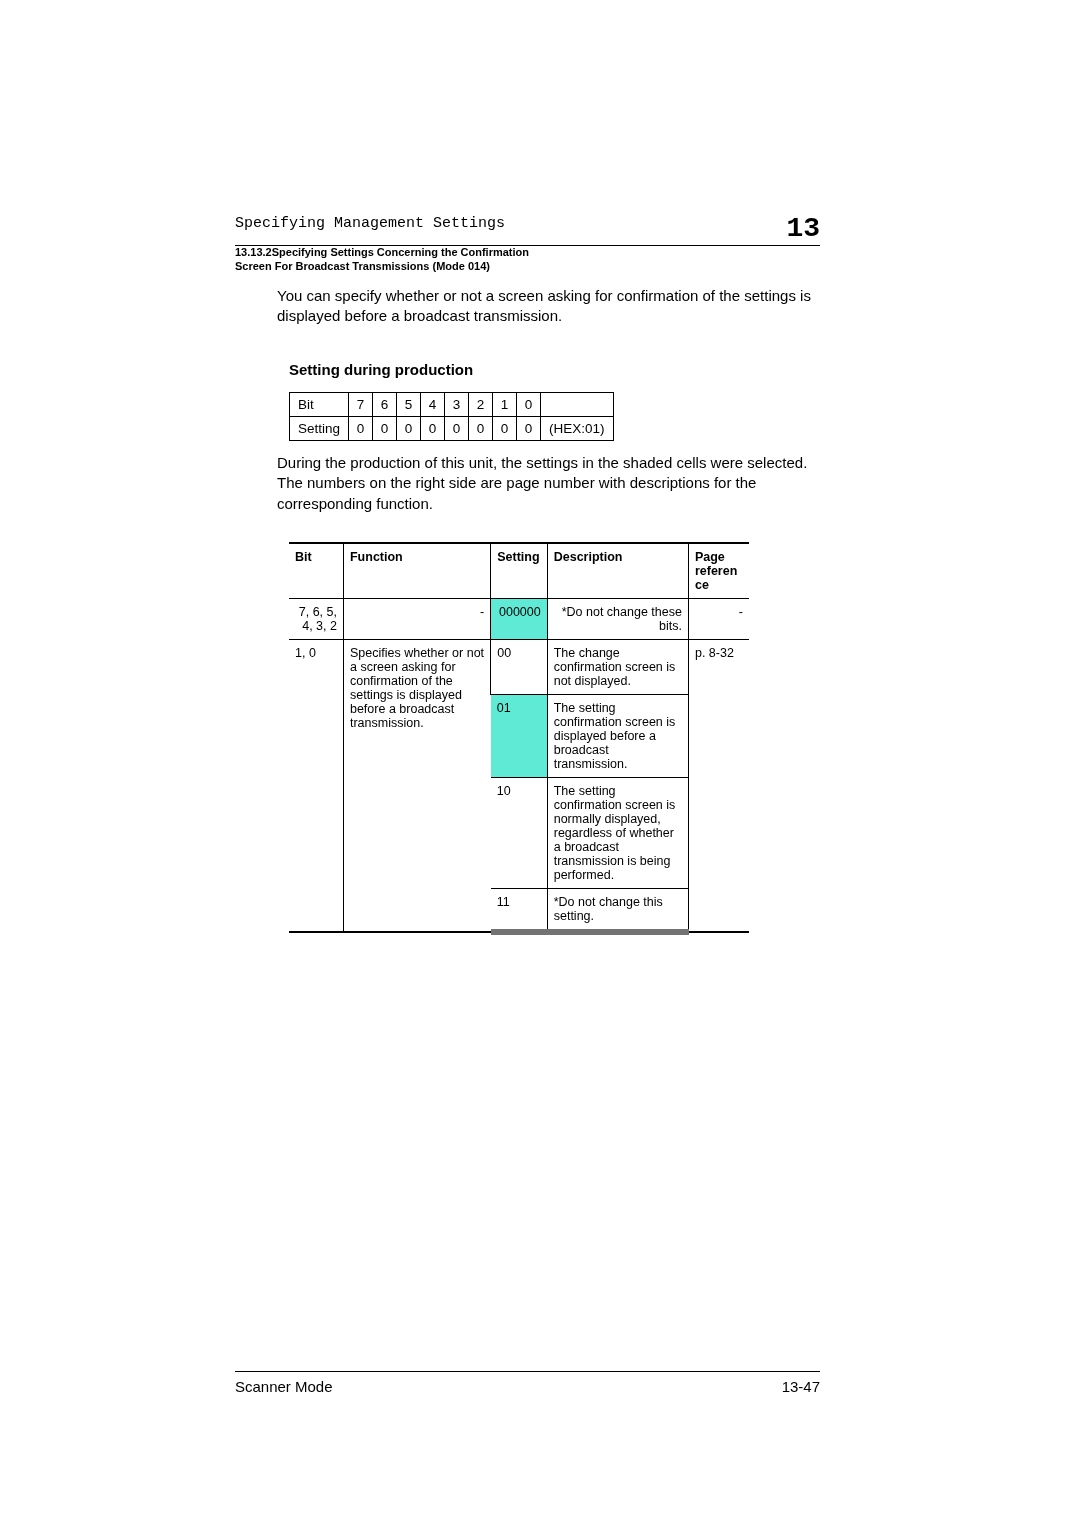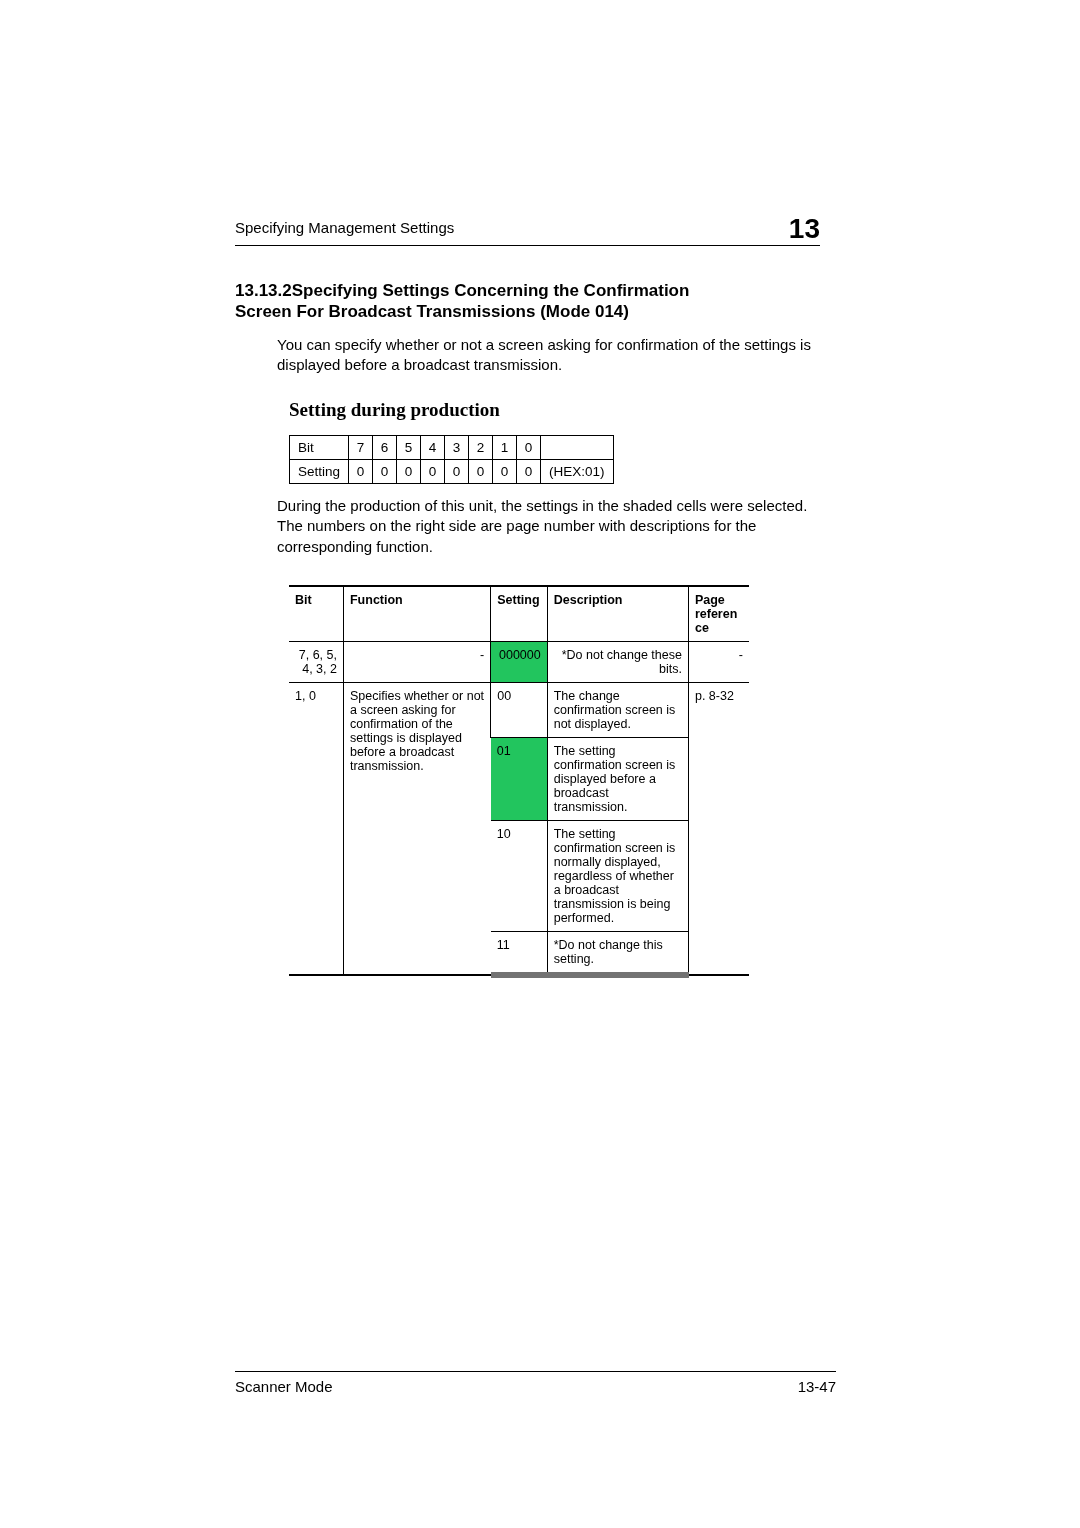--- a/index.html
+++ b/index.html
@@ -11,51 +11,50 @@
       color: #000;
       position: relative;
     }
     .page {
       position: relative;
       padding: 215px 260px 0 235px;
     }
     .header-row {
       display: flex;
       justify-content: space-between;
-      align-items: center;
+      align-items: flex-start;
       border-bottom: 1px solid #000;
       padding-bottom: 2px;
+      font-family: Liberation Mono, monospace;
     }
     .header-left {
       font-size: 15px;
       padding-bottom: 4px;
     }
     .header-right {
       font-size: 28px;
       font-weight: bold;
       line-height: 1;
     }
     .section-heading {
       font-weight: bold;
-      font-size: 17px;
-      margin-top: 34px;
+      font-size: 11px;
       line-height: 1.25;
     }
     .body-text {
       font-size: 15px;
       line-height: 1.35;
       margin-top: 12px;
       margin-left: 42px;
     }
     .sub-heading {
       font-weight: bold;
-      font-size: 19px;
-      margin-top: 24px;
+      font-size: 15px;
+      margin-top: 35px;
       margin-left: 54px;
-      font-family: Liberation Serif, serif;
     }
     .bit-table {
       margin-left: 54px;
       margin-top: 14px;
       border-collapse: collapse;
     }
     .bit-table td {
       border: 1px solid #000;
       padding: 4px 8px;
       font-size: 13.5px;
@@ -83,31 +82,31 @@
     }
     .func-table th:first-child, .func-table td:first-child { border-left: none; }
     .func-table thead th {
       font-weight: bold;
       border-top: 2px solid #000;
       border-bottom: 1px solid #000;
     }
     .func-table .row-bottom td { border-bottom: 6px solid #737373; }
     .func-table tbody tr:first-child td { border-top: 1px solid #000; text-align: right; }
     .func-table tbody td { border-bottom: 1px solid #000; }
-    .shaded { background: #22c55e; }
+    .shaded { background: #5eead4; }
     .col-bit { width: 54px; }
     .col-func { width: 146px; }
     .col-setting { width: 56px; }
     .col-desc { width: 140px; }
     .col-page { width: 60px; }
 
     .footer {
       position: absolute;
       left: 235px;
-      right: 244px;
+      right: 260px;
       bottom: 133px;
     }
     .footer-rule { border-top: 1px solid #000; }
     .footer-row {
       display: flex;
       justify-content: space-between;
       font-size: 15px;
       padding-top: 6px;
     }
   </style>

